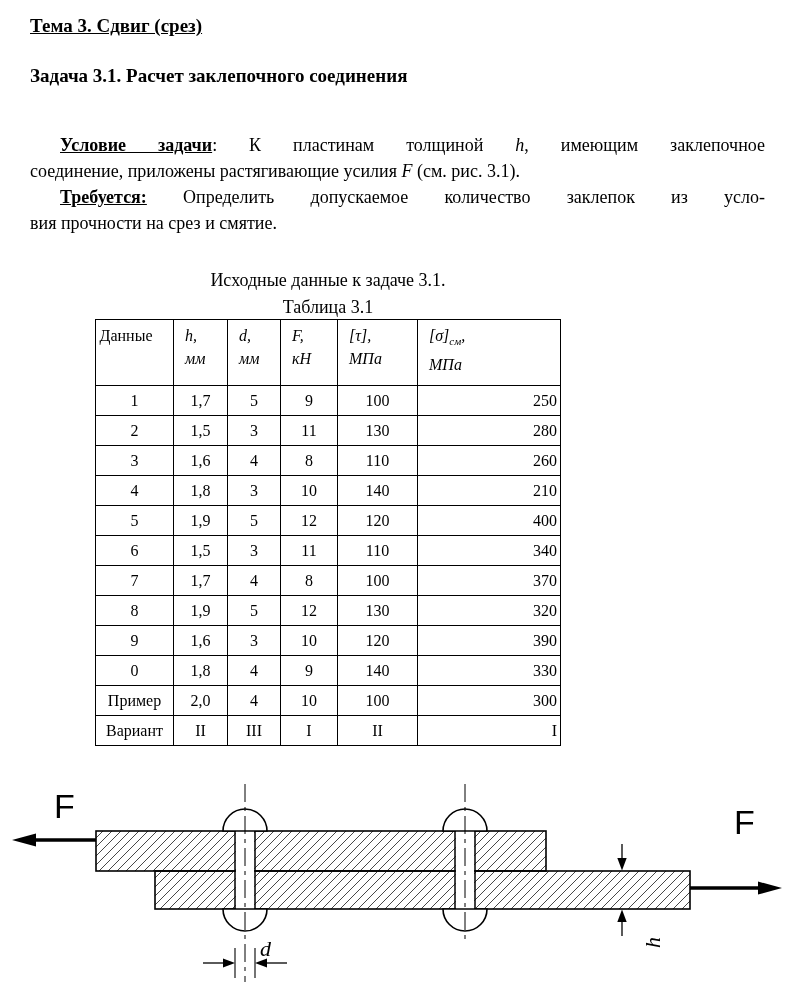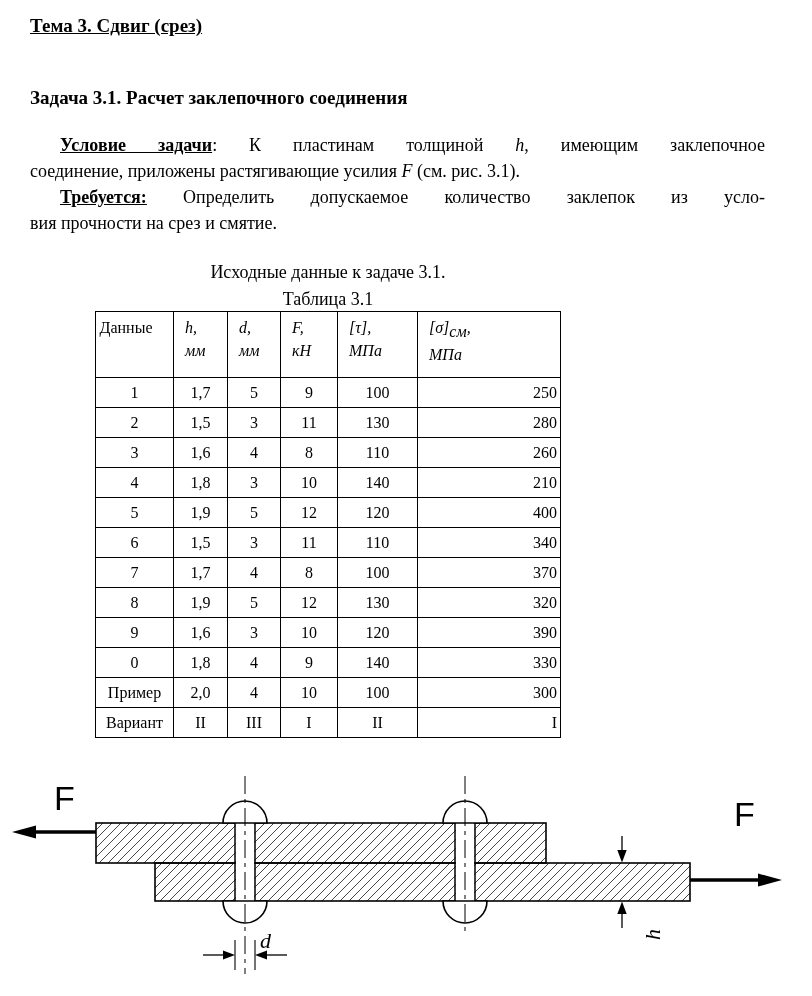--- a/index.html
+++ b/index.html
@@ -4,37 +4,37 @@
 <style>
   html,body{margin:0;padding:0}
   body{
     width:812px;height:996px;background:#ffffff;color:#000;
     font-family:"Liberation Serif","DejaVu Serif",serif;
     overflow:hidden;
   }
   .page{padding:13px 47px 0 30px}
   .head{width:615px;font-weight:bold;font-size:19px;line-height:26px}
   .title .u{text-decoration:underline}
-  .subtitle{margin-top:46px}
-  .para{margin-top:21px;font-size:18px;line-height:26px;width:735px}
+  .subtitle{margin-top:24px}
+  .para{margin-top:43px;font-size:18px;line-height:26px;width:735px}
   .jfull{text-align:justify;text-align-last:justify}
   .ind{text-indent:30px}
   .lead{font-weight:bold;text-decoration:underline}
   .var{font-style:italic}
-  .table-zone{width:500px;margin-left:48px;margin-top:24px;font-size:18px}
+  .table-zone{width:500px;margin-left:48px;margin-top:32px;font-size:18px}
   .caption{text-align:center;line-height:24px}
   .tlabel{text-align:center;line-height:24px;margin-top:3px}
   table{border-collapse:collapse;margin:0 auto;table-layout:fixed}
   th,td{border:1px solid #000;font-size:16px}
   td{height:29px;text-align:center;padding:0 3px;line-height:20px}
   td:last-child{text-align:right;padding-left:28px}
   th{vertical-align:top;text-align:left;font-weight:normal;font-style:italic;height:57px;padding:4px 20px 4px 11px}
   th.c1{text-align:center;font-style:normal;padding-left:3px}
   th .l1,th .l2{line-height:23px}
-  sub{font-size:16px;font-style:italic}
+  sub{font-size:11px;font-style:italic}
   svg{display:block;margin-top:26px}
 </style>
 </head>
 <body>
 
 <div class="page">
 
   <div class="head title">
     <span class="u">Тема 3. Сдвиг (срез)</span>
   </div>

